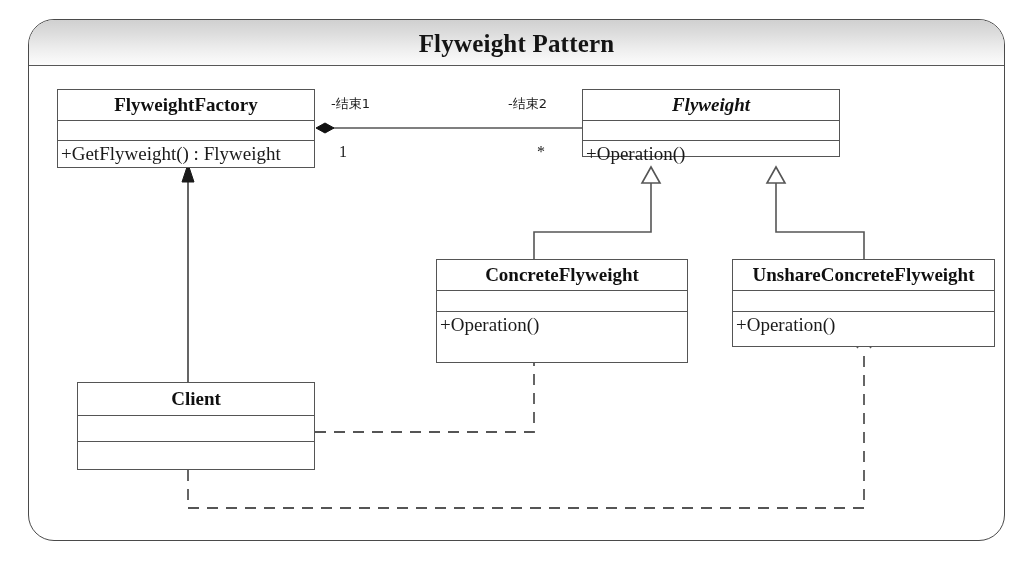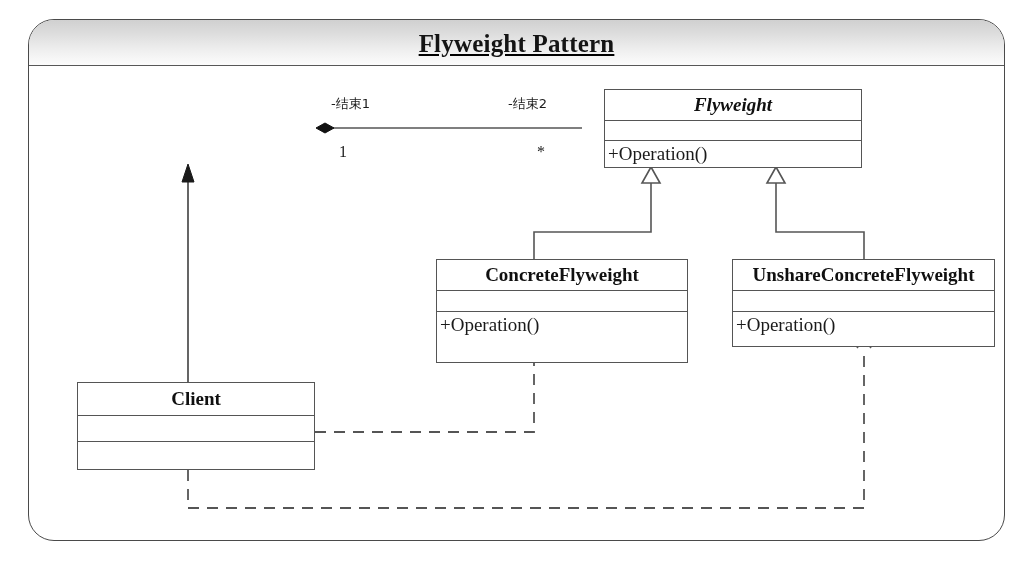--- a/index.html
+++ b/index.html
@@ -36,21 +36,20 @@
     left: 0; top: 0;
     width: 100%;
     height: 45px;
     border-top-left-radius: 25px;
     border-top-right-radius: 25px;
     background: linear-gradient(to bottom, #d0d0d0 0%, #dcdcdc 28%, #eeeeee 65%, #fcfcfc 100%);
     box-sizing: border-box;
     display: flex;
     align-items: center;
     justify-content: center;
-    text-decoration: underline;
   }
   .frame-header-rule {
     position: absolute;
     left: 0;
     top: 45px;
     width: 100%;
     height: 0;
     border-top: 1.5px solid #585858;
   }
   .pattern-title {
@@ -167,22 +166,27 @@
       <polyline points="188,470 188,508 864,508 864,352" fill="none" stroke="#555555" stroke-width="1.8" stroke-dasharray="11,8"></polyline>
       <polyline points="857,348 864,338 871,348" fill="none" stroke="#555555" stroke-width="1.6"></polyline>
     </g>
   </svg>
 
   <div class="edge-label" style="left:331px; top:95px;">-结束1</div>
   <div class="edge-label" style="left:508px; top:95px;text-align:right;">-结束2</div>
   <div class="mult-label" style="left:339px; top:143px;">1</div>
   <div class="mult-label" style="left:537px; top:143px;">*</div>
 
-
-  <div class="umlbox" style="left:604px; top:89px; width:258px; height:79px;">
+  <div class="umlbox" style="left:57px; top:89px; width:258px; height:79px;">
+    <div class="cmpt cmpt-name" style="height:30px;">FlyweightFactory</div>
+    <div class="cmpt sep cmpt-empty" style="height:20px;"></div>
+    <div class="cmpt sep cmpt-ops" style="height:27px;">+GetFlyweight() : Flyweight</div>
+  </div>
+
+  <div class="umlbox" style="left:582px; top:89px; width:258px; height:68px;">
     <div class="cmpt cmpt-name abstract" style="height:30px;">Flyweight</div>
     <div class="cmpt sep cmpt-empty" style="height:20px;"></div>
     <div class="cmpt sep cmpt-ops" style="height:27px;">+Operation()</div>
   </div>
 
   <div class="umlbox" style="left:408px; top:259px; width:252px; height:104px;margin-left:28px;">
     <div class="cmpt cmpt-name" style="height:30px;">ConcreteFlyweight</div>
     <div class="cmpt sep cmpt-empty" style="height:21px;"></div>
     <div class="cmpt sep cmpt-ops" style="height:27px;">+Operation()</div>
   </div>

